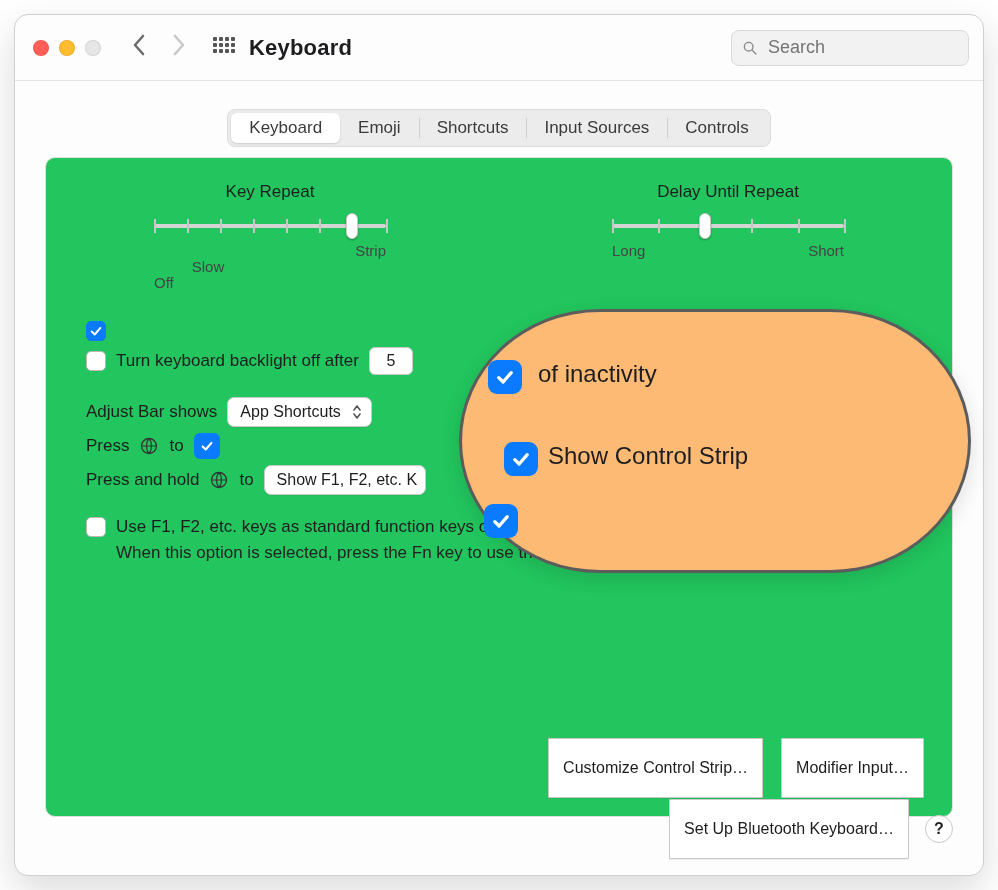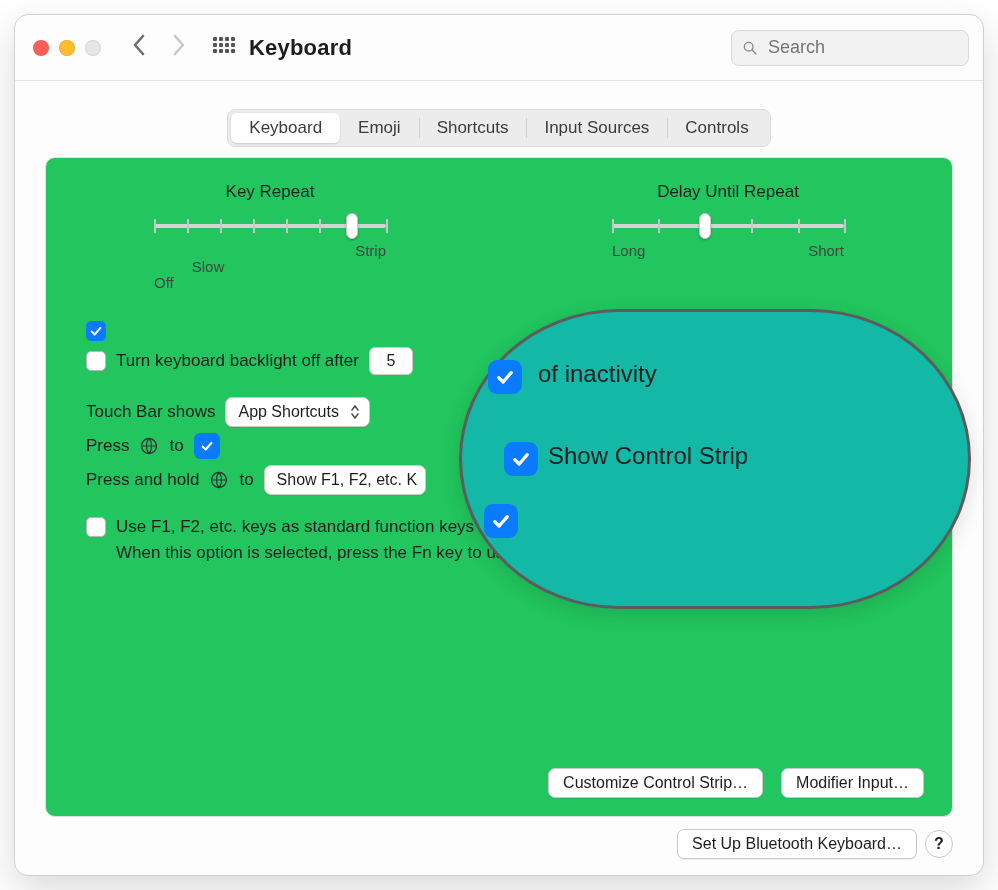--- a/index.html
+++ b/index.html
@@ -155,48 +155,48 @@
   }
   .blue-chip svg{width:14px;height:14px;}
   .globe-icon{ width:20px;height:20px; vertical-align:middle;}
   .helptext{ margin-left:30px; margin-top:4px; color:#222;}
   
   .footer-buttons{
     position:absolute; bottom:18px; right:28px;
     display:flex; gap:18px;
   }
   .btn{
-    background:#fff;border:1px solid #c9c9c9;border-radius:7px;
-    padding:5px 14px;font-size:16px;
+    background:#fff;border:1px solid #c9c9c9;border-radius:1px;
+    padding:20px 14px;font-size:16px;
     box-shadow:0 1px 1px rgba(0,0,0,.06);
     white-space:nowrap;
   }
   
   .bottom-row{
     position:absolute;
     left: 0; right: 0;
     bottom: 16px;
     display: flex; justify-content: flex-end; align-items: center;
-    gap: 8px;
+    gap: 16px;
     padding: 0 30px;
   }
   .help{
     width:28px;height:28px;border-radius:50%;
     border:1px solid #c9c9c9;background:#fff;
     display:flex;align-items:center;justify-content:center;
     font-weight:600;font-size:16px;
   }
   
   .callout{
     position:absolute;
     left:444px; top:294px;
-    width:512px; height:300px;
+    width:512px; height:264px;
     border: 3px solid #5c5c5c;
     border-radius: 160px / 150px;
-    background:#14b8a6;
+    background:#fdba74;
     box-shadow:0 6px 20px rgba(0,0,0,.12);
   }
   .callout-chip{
     position:absolute;width:34px;height:34px;border-radius:9px;background:#0a7aff;
     display:flex;align-items:center;justify-content:center;
   }
   .callout-chip.a{ left:26px; top:48px;}
   .callout-chip.b{ left:42px; top:130px;}
   .callout-chip.c{ left:22px; top:192px;}
   .callout-chip svg{width:20px;height:20px;}
@@ -313,21 +313,21 @@
         </div>
       </div>
       <div class="row">
         <div class="checkbox"></div>
         <span>Turn keyboard backlight off after</span>
         <div class="spinner">5</div>
       </div>
 
       <div class="section">
         <div class="row">
-          <span>Touch Bar shows</span>
+          <span>Adjust Bar shows</span>
           <div class="select">
             <span>App Shortcuts</span>
             <svg class="arrows" viewBox="0 0 12 18">
                 <path d="M3 7 L6 3 L9 7 M3 11 L6 15 L9 11" fill="none" stroke="#555" stroke-width="1.6" stroke-linecap="round" stroke-linejoin="round"></path>
               </svg>
           </div>
         </div>
         <div class="row">
           <span>Press</span>
           <svg class="globe-icon" viewBox="0 0 24 24">

